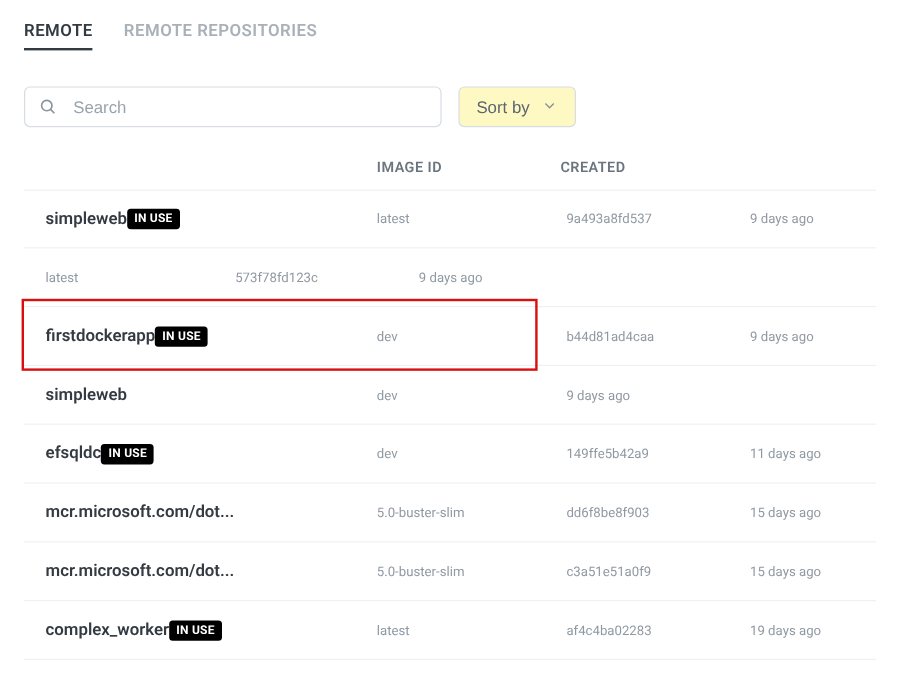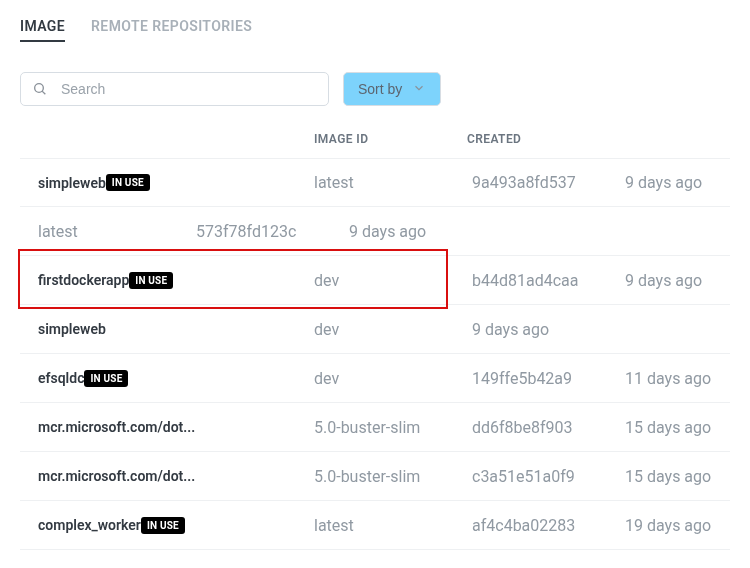--- a/index.html
+++ b/index.html
@@ -34,21 +34,21 @@
       color: #323a42;
       border-bottom: 2px solid #323a42;
     }
     .controls {
       display: flex;
       gap: 14px;
       margin-bottom: 16px;
     }
     .search-wrap {
       position: relative;
-      width: 309px;
+      width: 348px;
       text-decoration: underline;
     }
     .search-input {
       width: 100%;
       height: 34px;
       border: 1px solid #d7dde3;
       border-radius: 5px;
       padding: 0 12px 0 40px;
       font-size: 14px;
       color: #3a4046;
@@ -61,21 +61,21 @@
       position: absolute;
       left: 12px;
       top: 50%;
       transform: translateY(-50%);
       display: flex;
       color: #8a9199;
     }
     .sort-btn {
       height: 34px;
       border: 1px solid #d7dde3;
-      background: #7dd3fc;
+      background: #fef9c3;
       border-radius: 5px;
       padding: 0 14px;
       font-size: 14px;
       color: #5c6570;
       display: flex;
       align-items: center;
       gap: 10px;
       cursor: pointer;
     }
     .header-row {
@@ -124,42 +124,42 @@
     .badge {
       background: #000000;
       color: #fff;
       font-size: 10px;
       font-weight: 700;
       padding: 3px 6px;
       border-radius: 3px;
       letter-spacing: 0.2px;
     }
     .tag-cell, .id-cell, .created-cell {
-      font-size: 16px;
+      font-size: 11px;
       color: #9099a2;
     }
     .tag-cell { width: 158px; }
     .id-cell { width: 153px; }
     .created-cell { flex: 1; }
     .highlight-box {
       position: absolute;
       border: 2.5px solid #d90f0f;
       pointer-events: none;
       left: -2px;
       top: -7px;
       width: 430px;
       height: 60px;
     }
   </style>
 </head>
 <body>
 
 <div class="container">
   <div class="tabs">
-    <div class="tab active">IMAGE</div>
+    <div class="tab active">REMOTE</div>
     <div class="tab">REMOTE REPOSITORIES</div>
   </div>
 
   <div class="controls">
     <div class="search-wrap">
       <span class="search-icon-pos">
         <svg width="16" height="16" viewBox="0 0 24 24" fill="none" stroke="currentColor" stroke-width="2">
           <circle cx="10.5" cy="10.5" r="6.5"></circle>
           <line x1="20" y1="20" x2="15.2" y2="15.2"></line>
         </svg>

